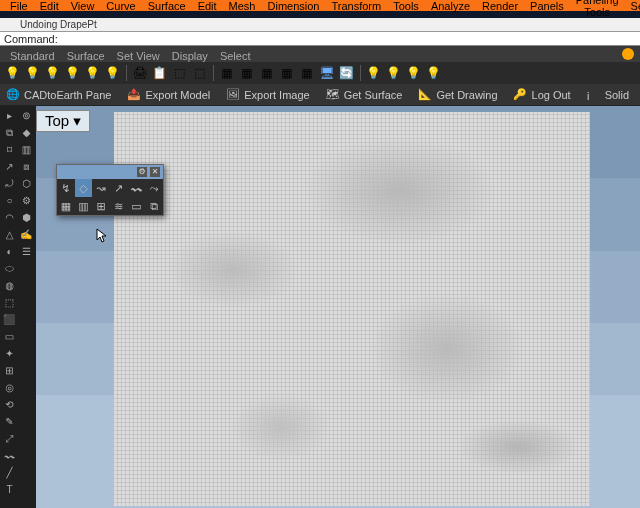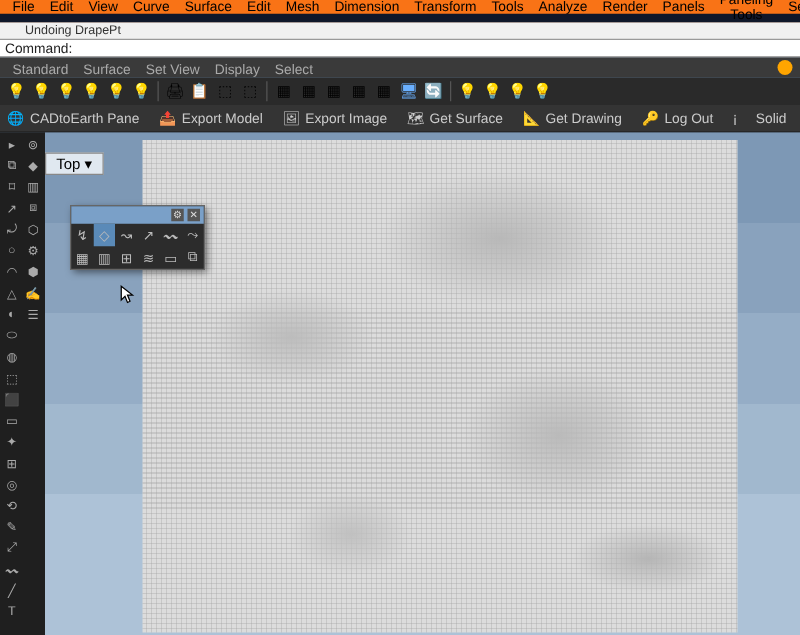--- a/index.html
+++ b/index.html
@@ -30,21 +30,21 @@
 
   .viewport-area { flex: 1; position: relative; }
   .vp-banded { position: absolute; inset: 0;
     background: linear-gradient(to bottom,
       #7d98b5 0%, #7d98b5 18%,
       #89a2bd 18%, #89a2bd 36%,
       #95adc6 36%, #95adc6 54%,
       #a1b8ce 54%, #a1b8ce 72%,
       #adc2d7 72%, #adc2d7 100%);
   }
-  .vp-tab { position: absolute; top: 16px; left: 0; background: #e0e8f0; border: 1px solid #888; padding: 1px 8px; font-size: 12px; z-index: 3; }
+  .vp-tab { position: absolute; top: 4px; left: 0; background: #e0e8f0; border: 1px solid #888; padding: 1px 8px; font-size: 15px; z-index: 3; }
 
   .terrain { position: absolute; top: 6px; left: 78px; width: 476px; height: 394px;
     background: #dcdcdc;
     background-image:
       radial-gradient(ellipse 160px 90px at 60% 20%, #b8b8b8 0%, transparent 60%),
       radial-gradient(ellipse 120px 70px at 25% 40%, #bcbcbc 0%, transparent 55%),
       radial-gradient(ellipse 140px 100px at 70% 60%, #bababa 0%, transparent 55%),
       radial-gradient(ellipse 90px 60px at 35% 80%, #c0c0c0 0%, transparent 55%),
       radial-gradient(ellipse 110px 50px at 85% 85%, #b5b5b5 0%, transparent 55%),
       repeating-linear-gradient(0deg, transparent 0, transparent 3px, rgba(160,160,160,.35) 3px, rgba(160,160,160,.35) 4px),

